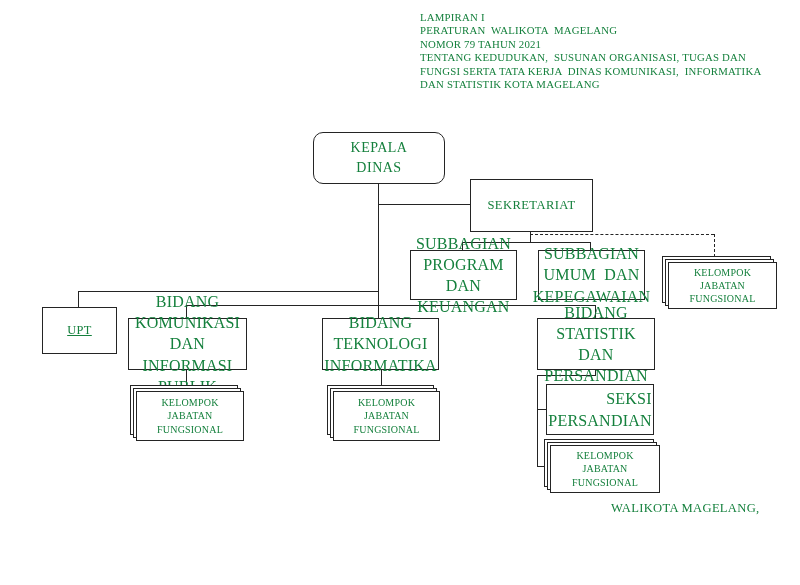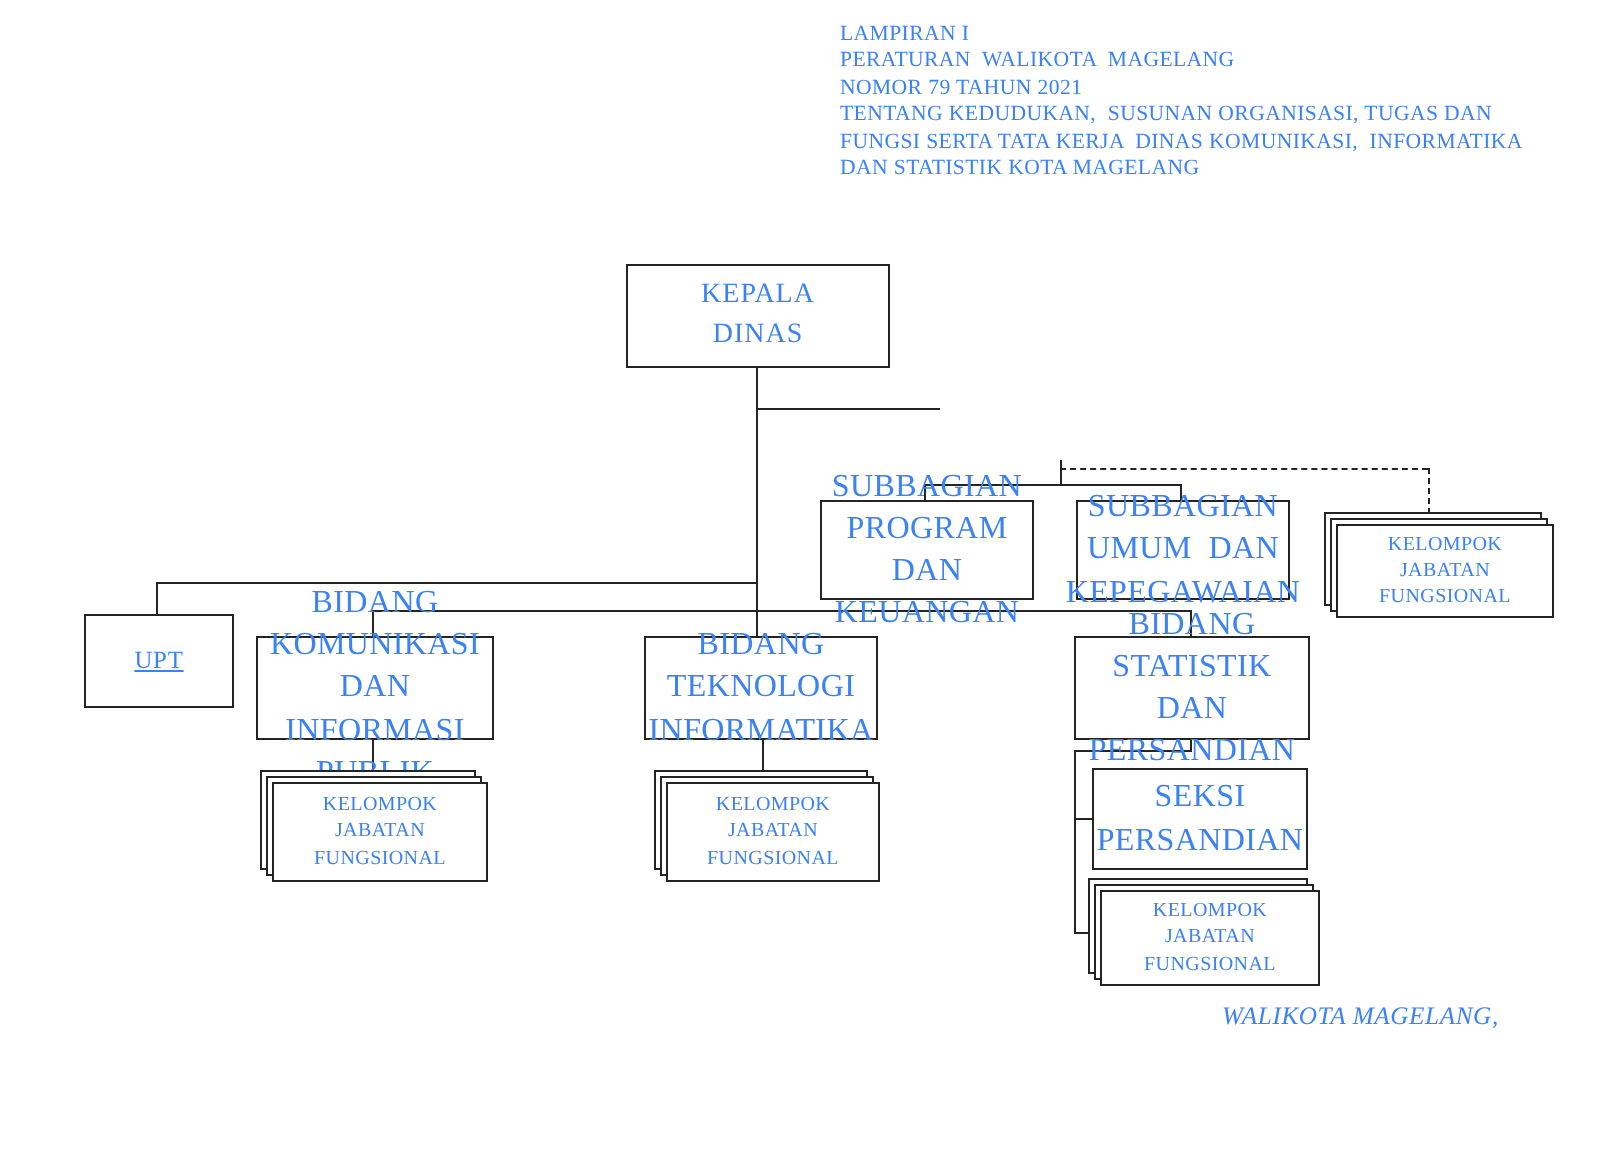--- a/index.html
+++ b/index.html
@@ -1,33 +1,33 @@
 <!DOCTYPE html>
 <html><head>
 <meta charset="utf-8">
 <style>
   html,body { margin:0; padding:0; background:#e8e8e8; }
   #page {
     position:relative; width:800px; height:585px; background:#ffffff;
-    font-family:"Liberation Serif","DejaVu Serif",serif; color:#3b82f6;
+    font-family:"Liberation Serif","DejaVu Serif",serif; color:#15803d;
     overflow:hidden; margin:0 auto;
   }
   .txt { position:absolute; white-space:pre-wrap; }
   .header-block { left:420px; top:11px; font-size:10.8px; line-height:13.4px; letter-spacing:0.2px; }
   .chart-title { left:96px; top:94px; width:560px; text-align:center; font-size:12.4px; line-height:14.6px; letter-spacing:0.3px; }
-  .sig-title { left:611px; top:501px; font-size:12.6px; letter-spacing:0.3px;font-style:italic; }
+  .sig-title { left:611px; top:501px; font-size:12.6px; letter-spacing:0.3px; }
   .sig-name  { left:616px; top:564px; font-size:12.6px; letter-spacing:0.3px; }
 
   .obox {
     position:absolute; background:#ffffff; border:1px solid #242424;
     display:flex; align-items:center; justify-content:center;
     text-align:center; white-space:pre-wrap;
     font-size:16px; line-height:1.32; letter-spacing:0.2px;
   }
-  .obox.big  { font-size:14px; line-height:1.45; letter-spacing:0.5px; }
+  .obox.big  { font-size:14px; line-height:1.45; letter-spacing:0.5px;border-radius:10px; }
   .obox.med  { font-size:12.6px; letter-spacing:0.4px; }
   .obox.upt  { font-size:12.4px; letter-spacing:0.4px;text-decoration:underline; }
 
   .stack { position:absolute; }
   .sheet { position:absolute; left:0; top:0; right:0; bottom:0; background:#ffffff; border:1px solid #242424; }
   .sheet.s3 { transform:translate(-6px,-6px); }
   .sheet.s2 { transform:translate(-3px,-3px); }
   .sheet.front {
     display:flex; align-items:center; justify-content:center;
     text-align:center; white-space:pre-wrap; font-size:10px; line-height:1.32; letter-spacing:0.2px;
@@ -74,20 +74,21 @@
 
   <div class="vline" style="left:595px; top:368px; height:7px;"></div>
   <div class="hline" style="left:537px; top:375px; width:59px;"></div>
   <div class="vline" style="left:537px; top:375px; height:91px;"></div>
   <div class="hline" style="left:537px; top:409px; width:9px;"></div>
   <div class="hline" style="left:537px; top:466px; width:8px;"></div>
 
   <div class="obox big" style="left:313px; top:132px; width:130px; height:50px;">KEPALA
 DINAS</div>
 
+  <div class="obox med" style="left:470px; top:179px; width:121px; height:51px;">SEKRETARIAT</div>
 
   <div class="obox" style="left:410px; top:250px; width:105px; height:48px;">SUBBAGIAN
 PROGRAM  DAN
 KEUANGAN</div>
 
   <div class="obox" style="left:538px; top:250px; width:105px; height:48px;">SUBBAGIAN
 UMUM  DAN
 KEPEGAWAIAN</div>
 
   <div class="stack" style="left:668px; top:262px; width:109px; height:47px;">
@@ -121,21 +122,21 @@
   </div>
 
   <div class="stack" style="left:333px; top:391px; width:107px; height:50px;">
     <div class="sheet s3"></div>
     <div class="sheet s2"></div>
     <div class="sheet front">KELOMPOK
 JABATAN
 FUNGSIONAL</div>
   </div>
 
-  <div class="obox" style="left:546px; top:384px; width:106px; height:49px;">SEKSI
+  <div class="obox" style="left:546px; top:384px; width:106px; height:49px;text-align:right;">SEKSI
 PERSANDIAN</div>
 
   <div class="stack" style="left:550px; top:445px; width:110px; height:48px;">
     <div class="sheet s3"></div>
     <div class="sheet s2"></div>
     <div class="sheet front">KELOMPOK
 JABATAN
 FUNGSIONAL</div>
   </div>
 

